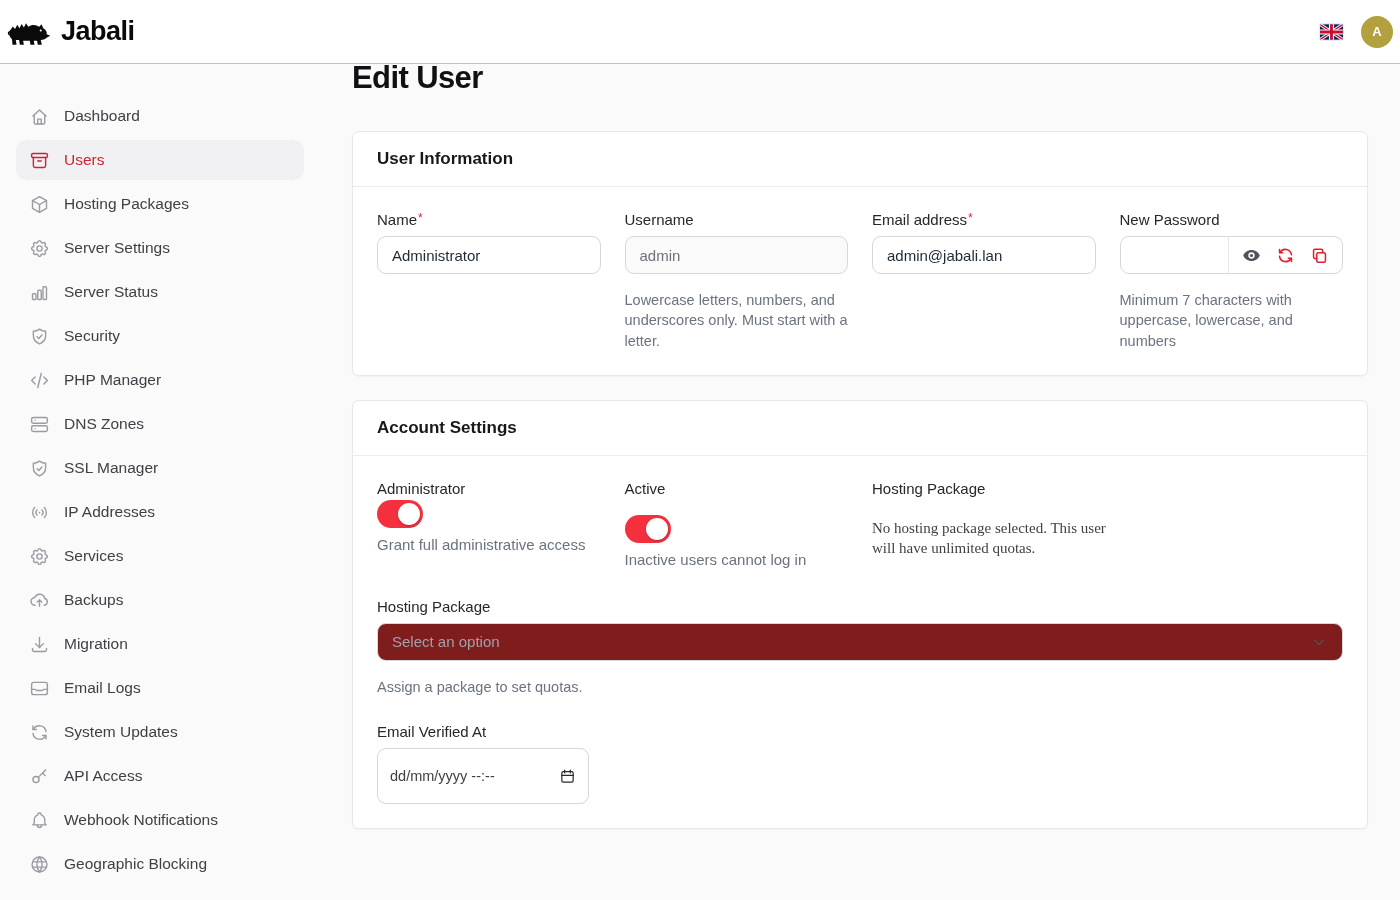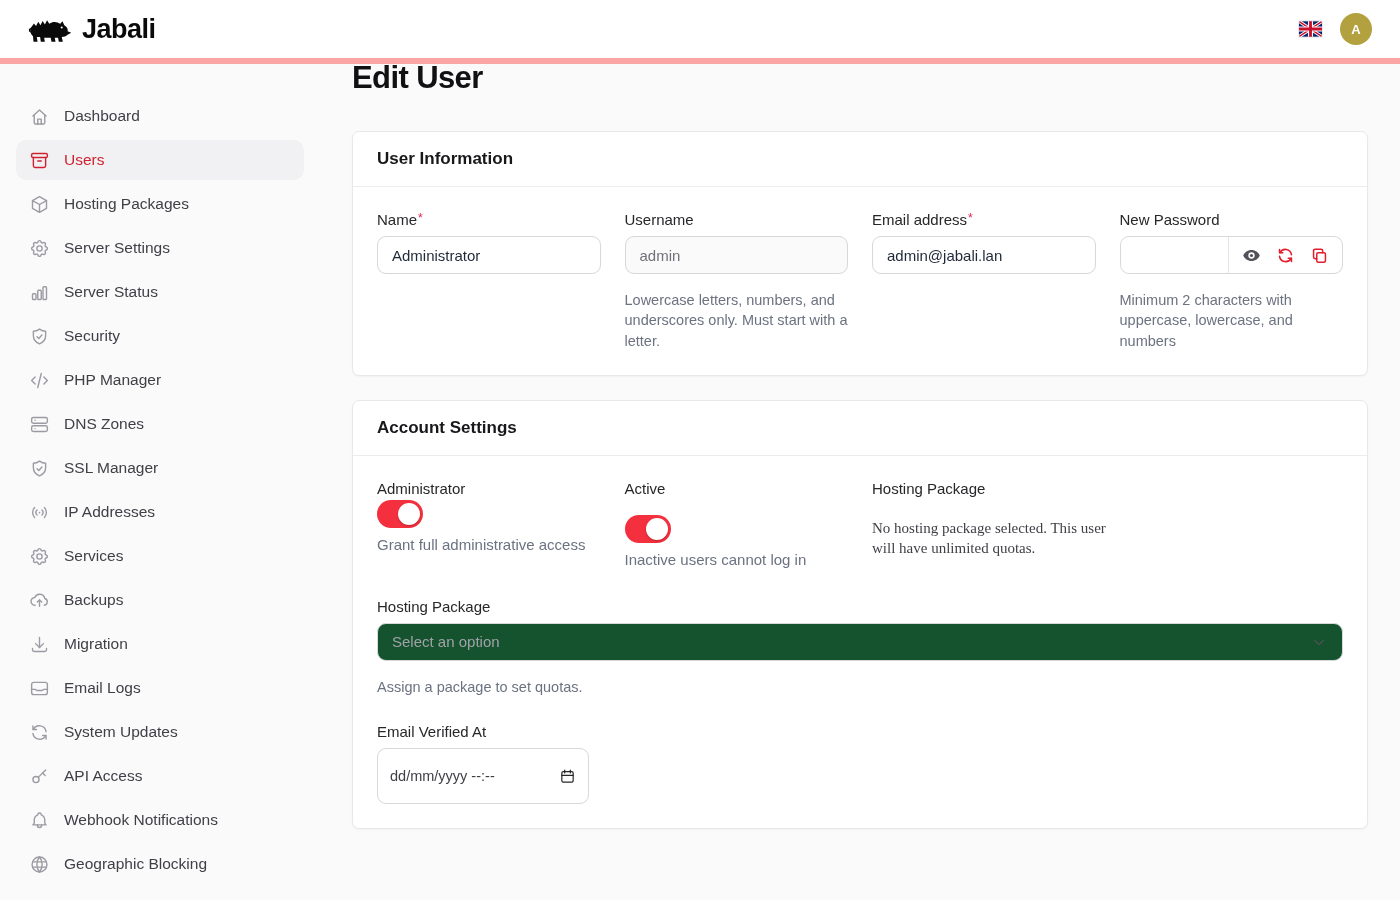--- a/index.html
+++ b/index.html
@@ -6,22 +6,22 @@
   html,body { margin:0; padding:0; }
   body {
     width:1400px; height:900px; overflow:hidden;
     font-family:"Liberation Sans", sans-serif;
     background:#fafafa; color:#18181b;
   }
 
   
   .topbar {
     position:fixed; top:0; left:0; width:1400px; height:64px;
-    background:#ffffff; border-bottom:6px solid #fca5a5;
-    display:flex; align-items:center; padding:0 28px; z-index:20;
+    background:#ffffff; border-bottom:1px solid #fca5a5;
+    display:flex; align-items:center; padding:0 7px; z-index:20;
   }
   .brand { display:flex; align-items:center; gap:10px; cursor:pointer; }
   .brand-name { font-size:27px; font-weight:800; letter-spacing:-0.5px; color:#0a0a0a; }
   .topbar-right { margin-left:auto; display:flex; align-items:center; gap:18px; }
   .flag { width:23px; height:16px; border-radius:2px; overflow:hidden; display:block; box-shadow:0 0 0 1px rgba(0,0,0,.08); }
   .avatar {
     width:32px; height:32px; border-radius:50%; background:#b3a03e;
     color:#ffffff; font-weight:700; font-size:13px;
     display:flex; align-items:center; justify-content:center; cursor:pointer;
   }
@@ -79,21 +79,21 @@
   .settings-grid { display:grid; grid-template-columns:repeat(4,1fr); column-gap:24px; }
   .hosting-summary { grid-column:3 / 5; grid-row:1; }
   .hosting-summary .summary-text { font-size:15px; line-height:1.35; color:#3f3f46; margin-top:21px; max-width:240px;font-family:Liberation Serif, serif; }
 
   .toggle { width:46px; height:28px; border-radius:14px; background:#f5303e; position:relative; margin-top:3px; cursor:pointer; }
   .toggle .knob { position:absolute; top:3px; right:3px; width:22px; height:22px; border-radius:50%; background:#fff; box-shadow:0 1px 2px rgba(0,0,0,.25); }
   .toggle-help { font-size:15px; color:#6b7280; margin-top:8px; }
 
   .select-group { margin-top:30px; }
   .select {
-    height:38px; width:100%; border:1px solid #d7d7dc; border-radius:9px; background:#14532d;
+    height:38px; width:100%; border:1px solid #d7d7dc; border-radius:9px; background:#7f1d1d;
     padding:16px 14px; display:flex; align-items:center; justify-content:space-between; cursor:pointer;
   }
   .select .placeholder { font-size:15px; color:#a1a1aa; }
   .select svg { width:18px; height:18px; color:#52525b; }
 
   .date-group { margin-top:26px; }
   .date-input {
     width:212px; height:56px; border:1px solid #d7d7dc; border-radius:9px; background:#fff;
     padding:0 12px; display:flex; align-items:center; justify-content:space-between;
     font-size:14.5px; color:#3f3f46; cursor:text;
@@ -379,21 +379,21 @@
               <button class="icon-btn">
                 <span style="display:flex;">
                   <svg viewBox="0 0 24 24" fill="none" stroke="#e11d2e" stroke-width="1.9" stroke-linecap="round" stroke-linejoin="round">
                       <rect x="8.5" y="8.5" width="11" height="12" rx="2"></rect>
                       <path d="M16 8.5V6a2 2 0 0 0-2-2H6.5a2 2 0 0 0-2 2v8a2 2 0 0 0 2 2h2"></path>
                     </svg>
                 </span>
               </button>
             </div>
           </div>
-          <div class="help">Minimum 2 characters with uppercase, lowercase, and numbers</div>
+          <div class="help">Minimum 7 characters with uppercase, lowercase, and numbers</div>
         </div>
 
       </div>
     </div>
   </section>
 
   <section class="card" style="margin-top:24px;">
     <div class="card-header">
       <span class="card-title">Account Settings</span>
     </div>

